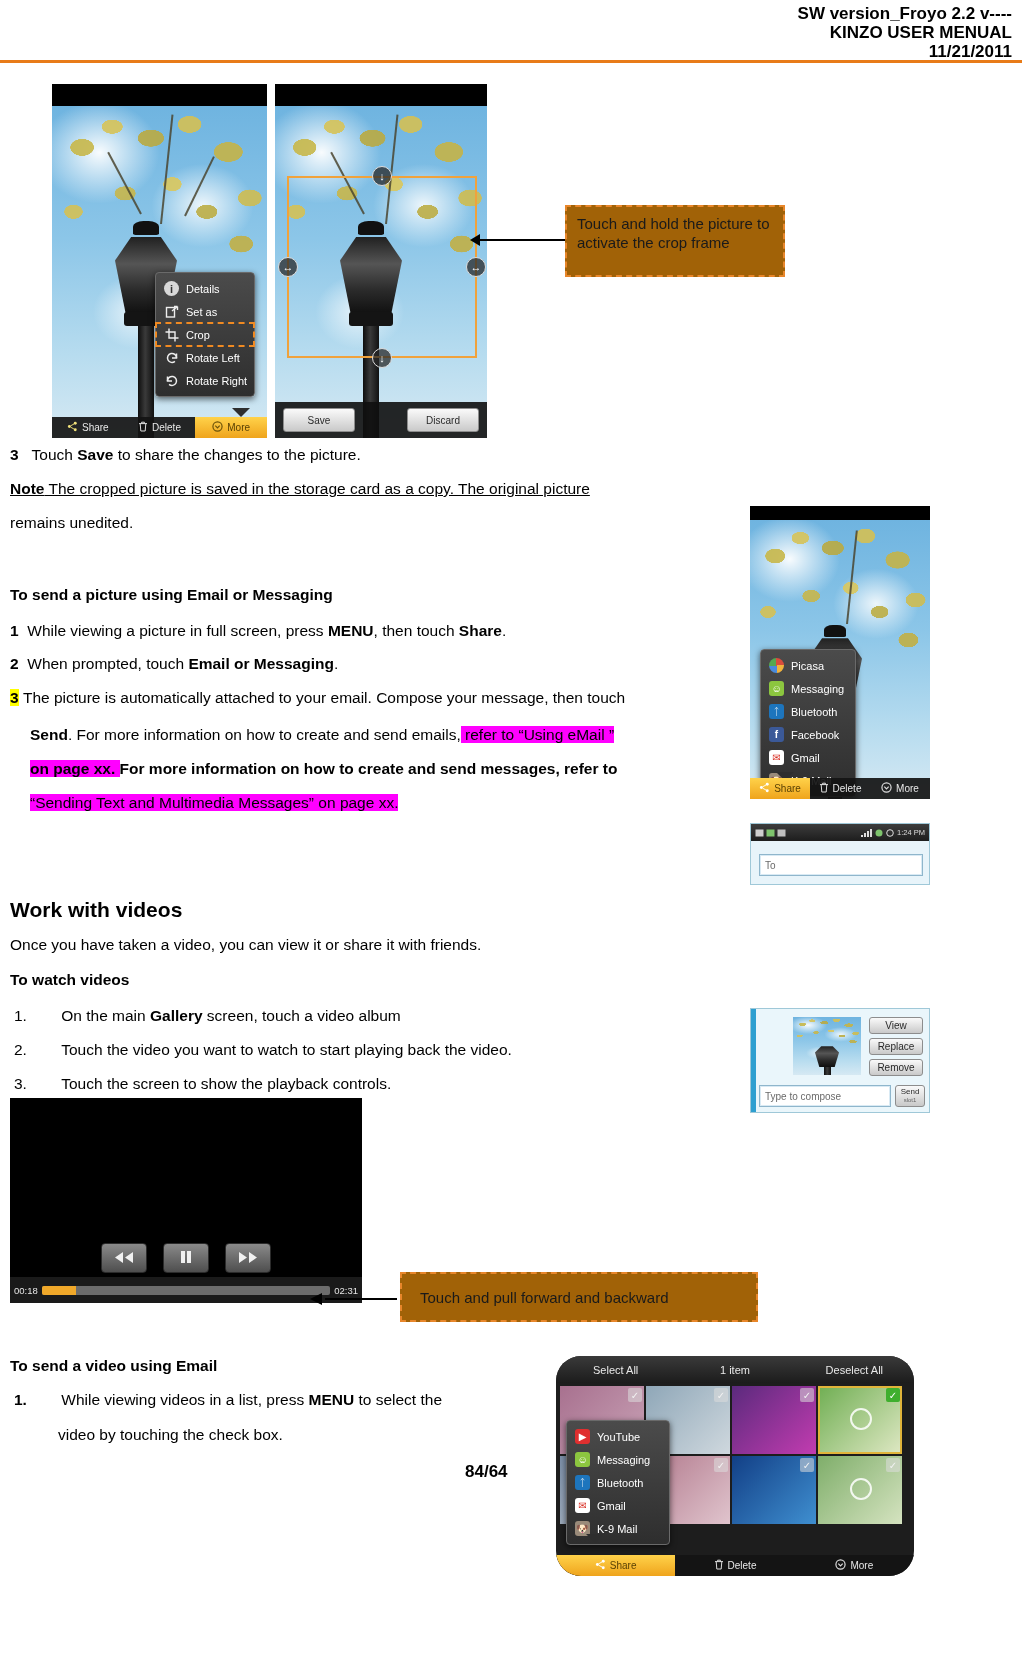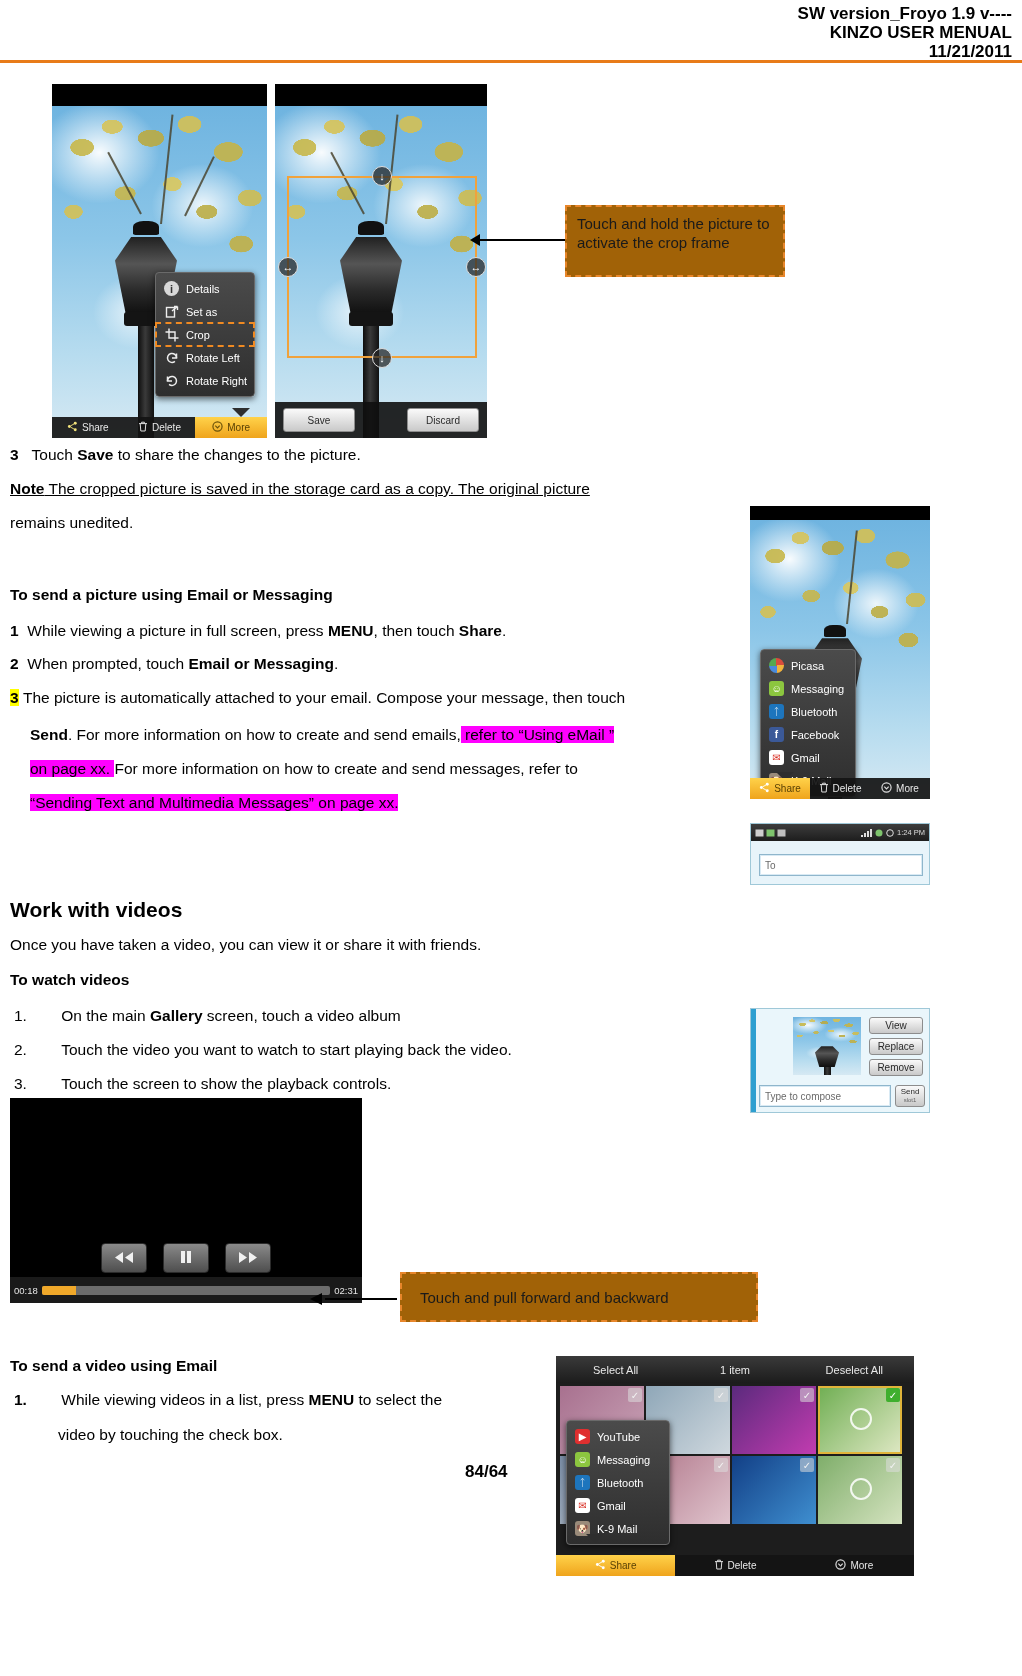--- a/index.html
+++ b/index.html
@@ -202,21 +202,21 @@
   .chk.on  { background:#3FAF2E; }
 
   #pagenum {
     position:absolute; font-weight:bold; font-size:17px;
   }
 </style>
 </head>
 <body>
 
 <div id="header">
-  <div class="hline">SW version_Froyo 1.9 v----</div>
+  <div class="hline">SW version_Froyo 2.2 v----</div>
   <div class="hline">KINZO USER MENUAL</div>
   <div class="hline">11/21/2011</div>
 </div>
 <div id="header-rule"></div>
 
 <div class="shot" style="left:52px; top:84px; width:215px; height:354px;">
   <div style="position:absolute;left:0;top:0;width:100%;height:22px;background:#000;"></div>
   <div class="sky" style="top:22px;height:332px;"></div>
   <div class="foliage" style="top:22px;height:230px;"></div>
   <div class="branch" style="left:108px;top:30px;width:2px;height:110px;transform:rotate(6deg);"></div>
@@ -357,21 +357,21 @@
 <div class="body-text" style="position:absolute;left:10px;top:654px;width:730px;">
   <span class="b">2</span><span>&nbsp;&nbsp;</span><span>When prompted, touch </span><span class="b">Email or Messaging</span><span>.</span>
 </div>
 
 <div class="body-text" style="position:absolute;left:10px;top:688px;width:730px;">
   <span class="b hl-yellow">3</span><span>&nbsp;</span><span>The picture is automatically attached to your email. Compose your message, then touch</span>
 </div>
 <div class="body-text" style="position:absolute;left:30px;top:725px;width:710px;">
   <span class="b">Send</span><span>. For more information on how to create and send emails,</span><span class="hl-magenta"> refer to  “Using eMail ”</span>
 </div>
-<div class="body-text" style="position:absolute;left:30px;top:759px;width:710px;">
+<div class="body-text" style="position:absolute;left:30px;top:759px;width:710px;font-weight:bold;">
   <span class="hl-magenta">on  page  xx. </span><span> For  more  information  on  how  to  create  and  send  messages,  refer  to</span>
 </div>
 <div class="body-text" style="position:absolute;left:30px;top:793px;width:710px;">
   <span class="hl-magenta">“Sending Text and Multimedia  Messages” on page xx.</span>
 </div>
 
 <div class="shot" style="left:750px; top:506px; width:180px; height:293px;">
   <div style="position:absolute;left:0;top:0;width:100%;height:14px;background:#000;"></div>
   <div class="sky" style="top:14px;height:279px;"></div>
   <div class="foliage" style="top:14px;height:200px;"></div>
@@ -567,21 +567,21 @@
   <span>To send a video using Email</span>
 </div>
 <div class="body-text" style="position:absolute;left:14px;top:1390px;width:530px;">
   <span class="b">1.</span>
   <span style="display:inline-block;width:30px;"></span><span>While  viewing  videos  in  a  list,  press  </span><span class="b">MENU</span><span>  to  select  the</span>
 </div>
 <div class="body-text" style="position:absolute;left:58px;top:1425px;width:500px;">
   <span>video by touching the check box.</span>
 </div>
 
-<div class="shot" style="left:556px; top:1356px; width:358px; height:220px; background:#1d1d1d;">
+<div class="shot" style="left:556px; top:1356px; width:358px; height:220px; background:#1d1d1d;border-radius:25px;">
   <div class="gridtop" style="height:27px;">
     <div><span>Select All</span></div>
     <div><span>1 item</span></div>
     <div><span>Deselect All</span></div>
   </div>
 
   <div class="thumbcell" style="left:4px; top:30px; width:84px; height:68px; background:linear-gradient(135deg,#a8718f,#c9a2b6);">
     <div class="chk off">✓</div>
   </div>
   <div class="thumbcell" style="left:90px; top:30px; width:84px; height:68px; background:linear-gradient(135deg,#8fa7b8,#cfd8de);">

